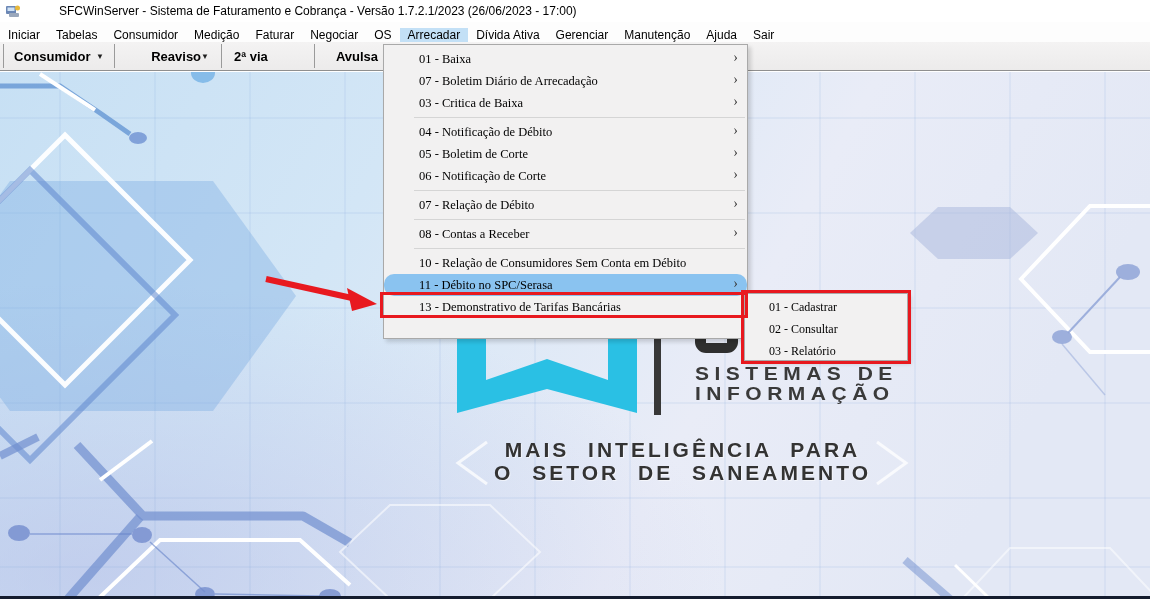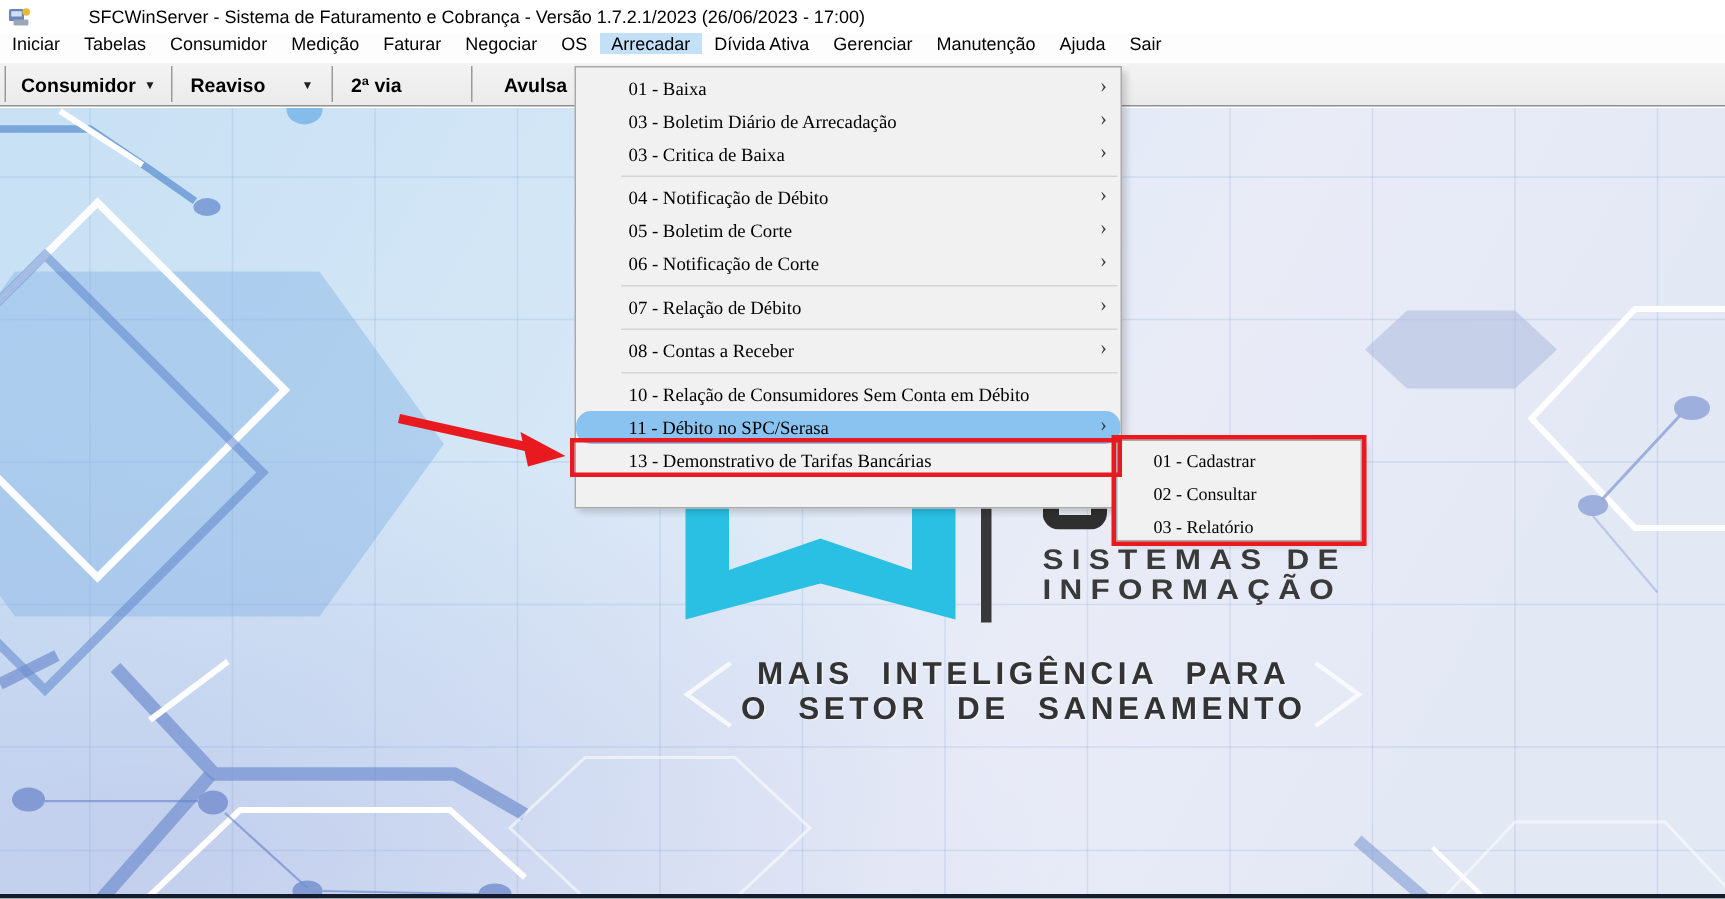--- a/index.html
+++ b/index.html
@@ -4,21 +4,21 @@
 <style>
   html,body{margin:0;padding:0;background:#777;}
   .window{position:relative;width:1150px;height:599px;overflow:hidden;background:#fff;
           font-family:"Liberation Sans",sans-serif;-webkit-font-smoothing:antialiased;}
   
   .titlebar{position:absolute;left:0;top:0;width:100%;height:22px;background:#ffffff;
             display:flex;align-items:center;padding-left:5px;box-sizing:border-box;gap:33px;}
   .titlebar .app-title{font-size:12px;color:#000;margin-left:5px;white-space:nowrap;}
   
   .menubar{position:absolute;left:0;top:22px;width:100%;height:20px;background:#fdfdfd;
-           display:flex;align-items:flex-start;font-size:12px;color:#000;}
+           display:flex;align-items:flex-end;font-size:12px;color:#000;}
   .mitem{display:flex;align-items:center;padding:0 8px;cursor:default;white-space:nowrap;}
   .mitem.active{background:#c3e0f6;}
   
   .toolbar{position:absolute;left:0;top:42px;width:100%;height:29px;
            background:linear-gradient(#f4f3f3,#ecebeb);border-bottom:1px solid #8f8f8f;
            display:flex;align-items:center;font-size:13px;font-weight:bold;color:#000;box-sizing:border-box;}
   .tsep{width:1px;height:24px;background:#9a9a9a;flex:0 0 auto;}
   .tbtn{display:flex;align-items:center;height:100%;box-sizing:border-box;cursor:default;}
   .tbtn .caret{font-size:8px;color:#1f1f1f;}
   .bg-svg{position:absolute;left:0;top:72px;width:1150px;height:527px;z-index:0;}
@@ -162,21 +162,21 @@
     <div class="mitem">Sair</div>
   </div>
 
   <div class="toolbar">
     <div class="tsep" style="margin-left:3px"></div>
     <div class="tbtn" style="width:110px;justify-content:space-between;padding:0 10px">
       <span>Consumidor</span>
       <span class="caret">▼</span>
     </div>
     <div class="tsep"></div>
-    <div class="tbtn" style="width:106px;justify-content:space-between;padding:0 12px">
+    <div class="tbtn" style="width:106px;justify-content:flex-end;padding:0 12px">
       <span>Reaviso</span>
       <span class="caret">▼</span>
     </div>
     <div class="tsep"></div>
     <div class="tbtn" style="width:92px;padding-left:12px">
       <span>2ª via</span>
     </div>
     <div class="tsep"></div>
     <div class="tbtn" style="width:84px;justify-content:center">
       <span>Avulsa</span>
@@ -195,21 +195,21 @@
     <div>MAIS INTELIGÊNCIA PARA</div>
     <div>O SETOR DE SANEAMENTO</div>
   </div>
 
   <div class="menu-popup">
     <div class="menu-item">
       <span>01 - Baixa</span>
       <span class="sub-arrow">›</span>
     </div>
     <div class="menu-item">
-      <span>03 - Boletim Diário de Arrecadação</span>
+      <span>07 - Boletim Diário de Arrecadação</span>
       <span class="sub-arrow">›</span>
     </div>
     <div class="menu-item">
       <span>03 - Critica de Baixa</span>
       <span class="sub-arrow">›</span>
     </div>
     <div class="menu-sep"></div>
     <div class="menu-item">
       <span>04 - Notificação de Débito</span>
       <span class="sub-arrow">›</span>

